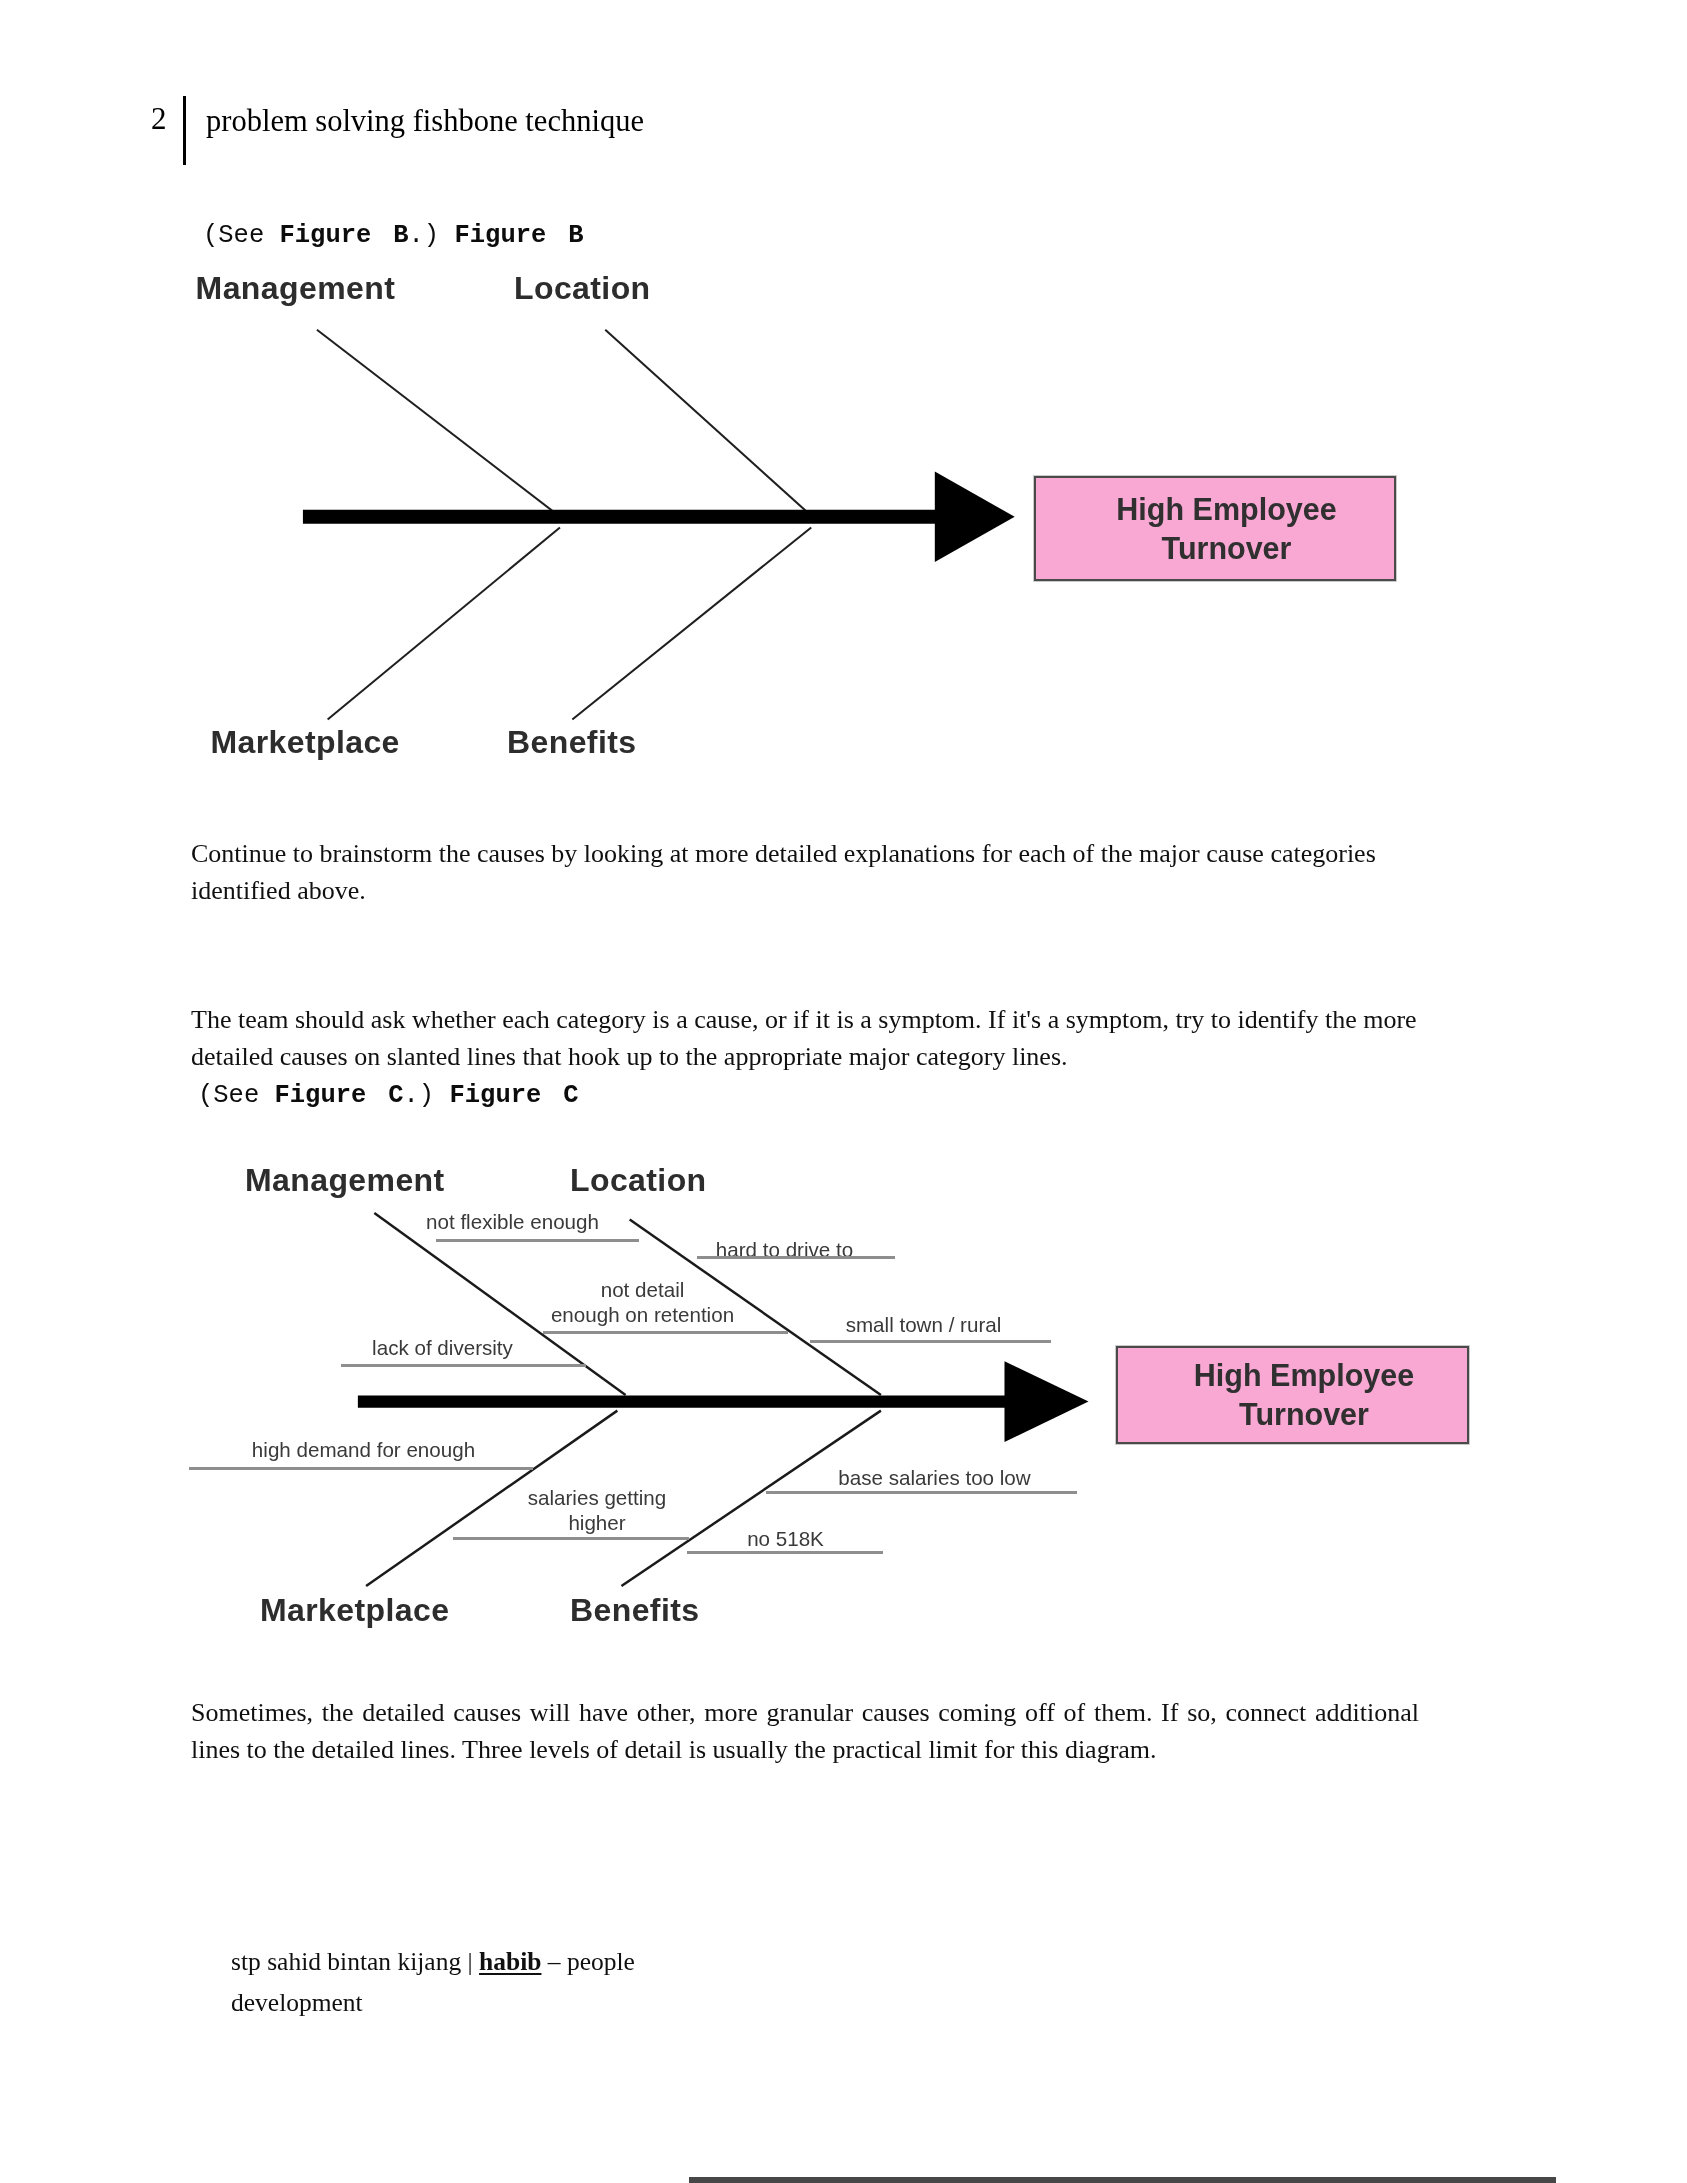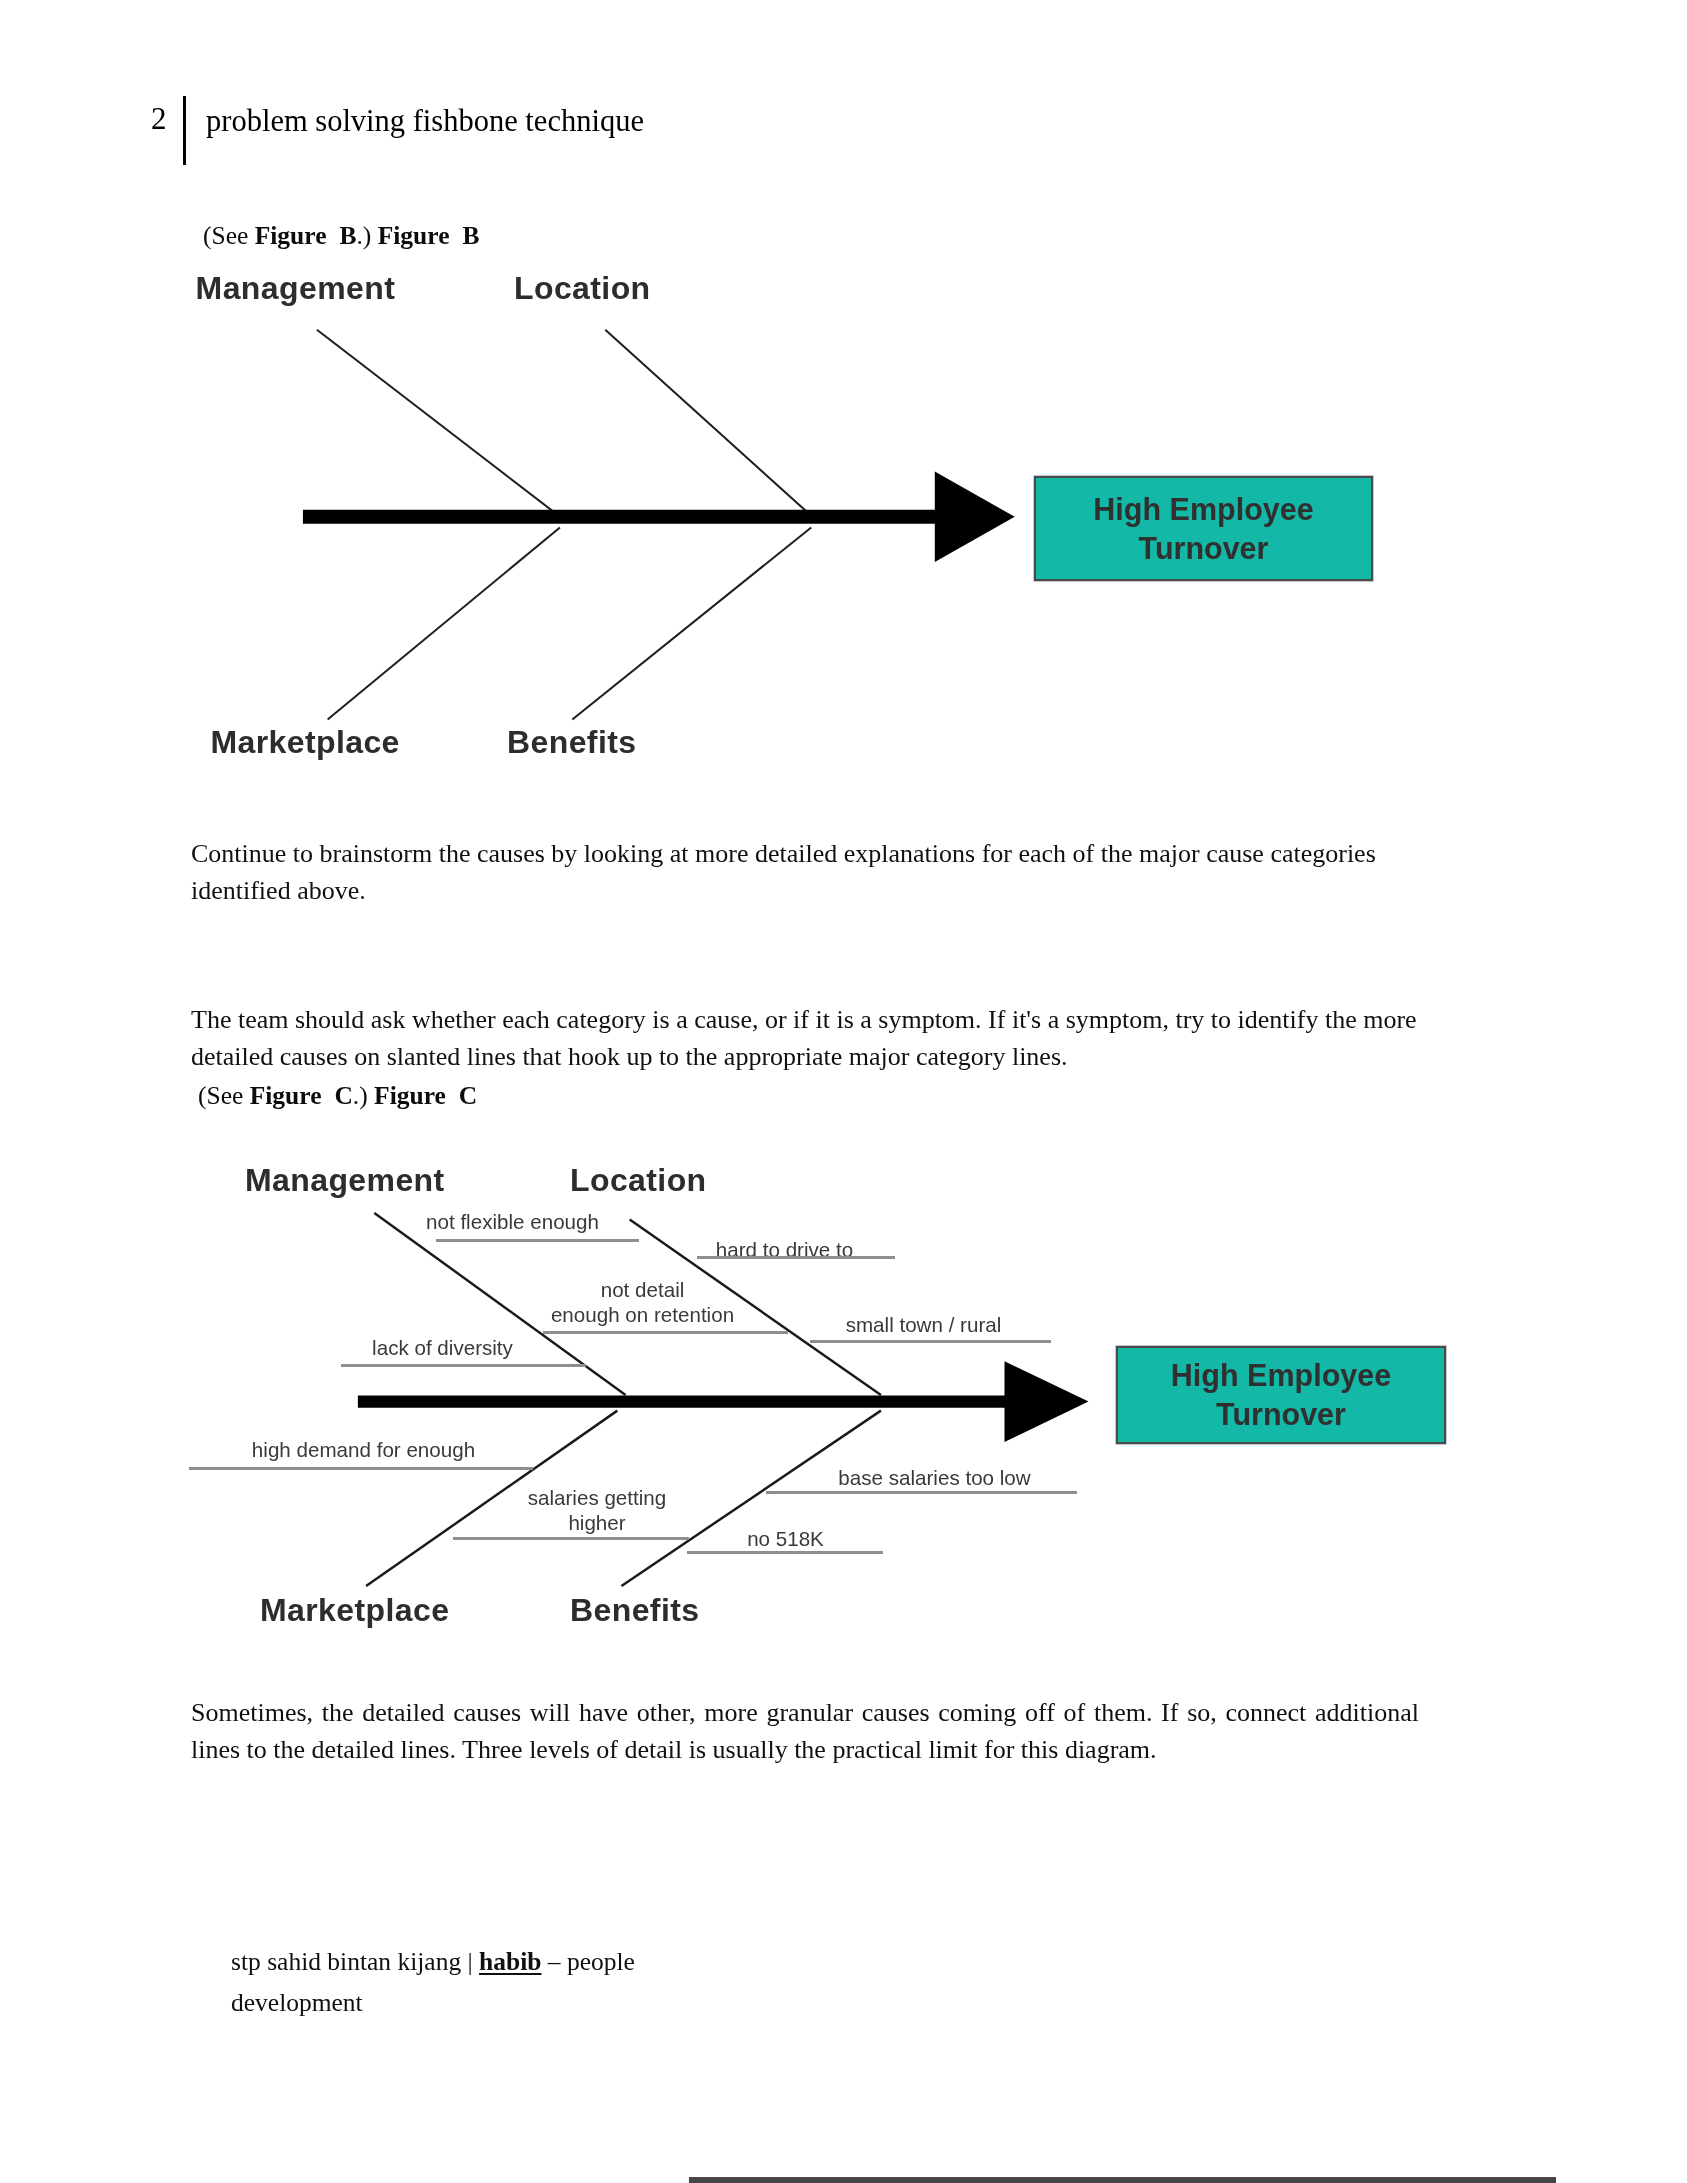--- a/index.html
+++ b/index.html
@@ -2,36 +2,36 @@
 <html style="font-size:13px"><head>
 <meta charset="utf-8">
 <style>
   html,body{margin:0;padding:0;}
   body{width:1687px;height:2183px;background:#ffffff;position:relative;
        font-family:"Liberation Serif", serif;}
   .abs{position:absolute;}
   .serif{font-family:"Liberation Serif", serif;color:#101010;}
   .para{font-family:"Liberation Serif", serif;font-size:26px;line-height:37px;color:#101010;}
   .justify{text-align:justify;}
-  .caption{font-family:Liberation Serif, serif;font-size:25.5px;color:#0c0c0c;}
+  .caption{font-family:Liberation Mono, monospace;font-size:25.5px;color:#0c0c0c;}
   .cap-bold{font-weight:bold;word-spacing:6.6px;}
   .hdr-num{font-size:31px;color:#000;}
   .hdr-title{font-size:30.5px;color:#000;}
   .vbar{width:2.5px;height:69px;background:#000;}
   .fig{position:absolute;}
   .fig svg{position:absolute;left:0;top:0;}
   .cat-label{position:absolute;font-family:"Liberation Sans", sans-serif;font-weight:bold;
              font-size:32px;color:#2d2d2d;letter-spacing:0.4px;white-space:nowrap;}
   .cause{position:absolute;font-family:"Liberation Sans", sans-serif;font-size:20.6px;
          line-height:25px;color:#3a3a3a;text-align:center;white-space:pre-line;}
   .cause-ul{position:absolute;height:3.3px;background:#8e8e8e;}
   .effect-box{position:absolute;border:2.5px solid #4a4a4a;box-shadow:0 0 0 0.8px #bdbdbd;
-              background:#14b8a6;display:flex;align-items:center;justify-content:center;
+              background:#f9a8d4;display:flex;align-items:center;justify-content:center;
               text-align:center;font-family:"Liberation Sans", sans-serif;font-weight:bold;
-              font-size:30.5px;line-height:39px;color:#303030;white-space:pre-line;}
+              font-size:30.5px;line-height:39px;color:#303030;white-space:pre-line;padding-left:23px;}
   .footer{font-family:"Liberation Serif", serif;font-size:25.5px;line-height:41px;color:#101010;}
   .footer b u{text-underline-offset:3.3px;}
   .bottom-bar{background:#474747;}
 </style>
 </head>
 <body>
 
 <div class="abs serif hdr-num" style="left:151px;top:101px;">2</div>
 <div class="abs vbar" style="left:183px;top:96px;"></div>
 <div class="abs serif hdr-title" style="left:206px;top:104px;">problem solving fishbone technique</div>

